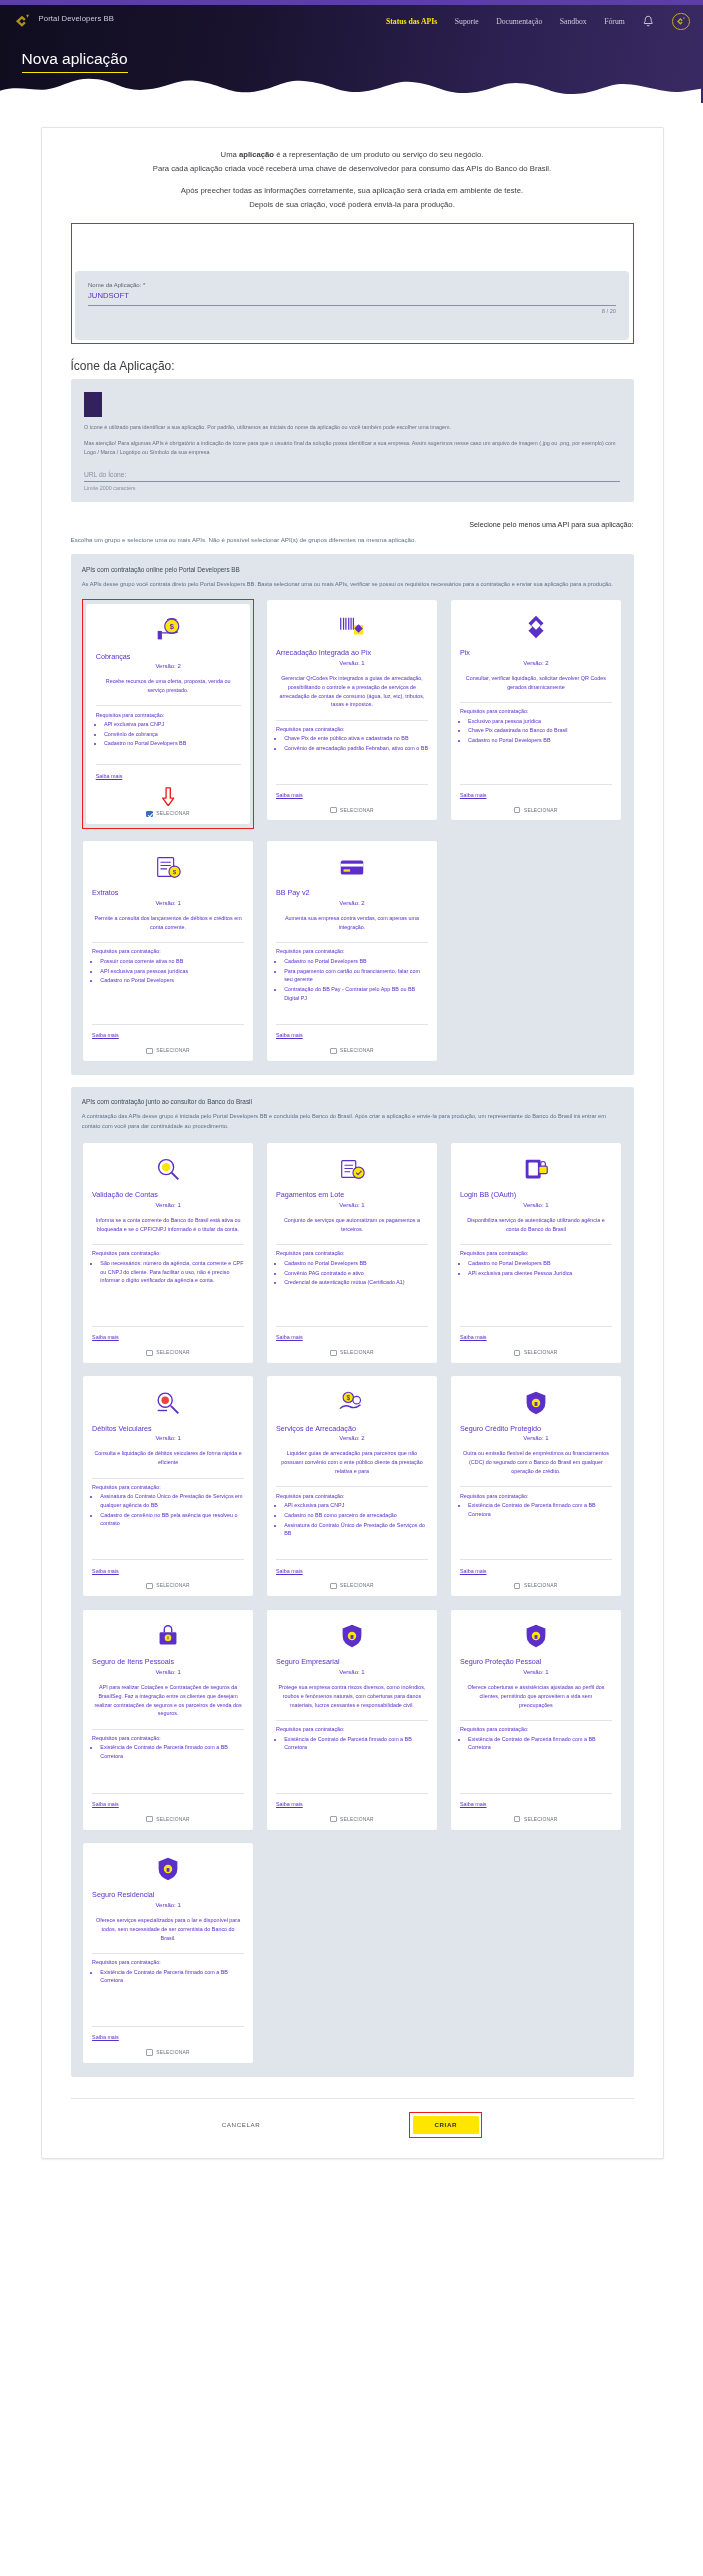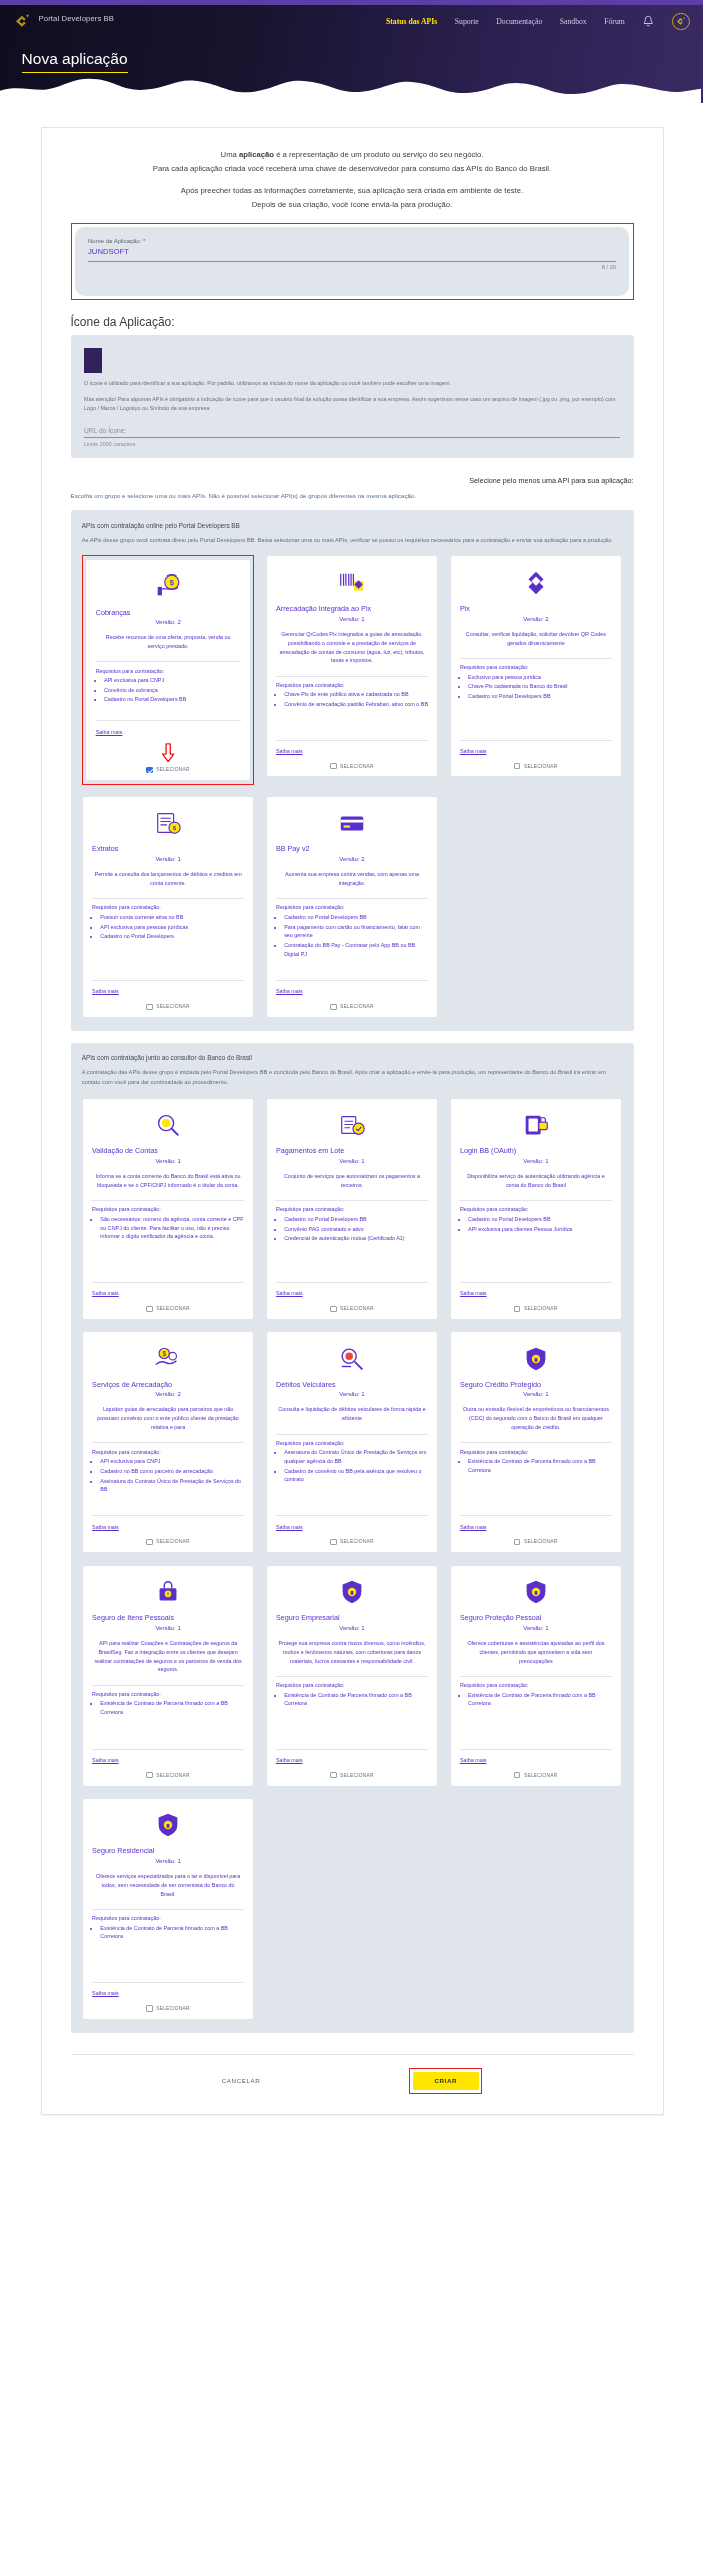--- a/index.html
+++ b/index.html
@@ -56,22 +56,23 @@
     padding:20.6px 29px 17.5px 29px;
     margin-top:24px;
   }
   .intro p{font-size:7.7px;color:#3c3c43;line-height:1.75;}
   .intro p b{font-weight:700;}
   .intro .blk{margin-bottom:9.3px;text-align:center;}
 
   
   .redbox{border:1.5px solid #ef1b1b;padding:3.1px;margin-top:11.3px;}
   .form-card{
-    background:#e0e5ec;border-radius:10px;
+    background:#e0e5ec;border-radius:4px;
     padding:11.3px 13.4px 9.3px 13.4px;
+    margin-top:44px;
   }
   .field{margin-bottom:3.1px;}
   .field-label{font-size:6px;color:#5e6470;margin-bottom:2.1px;}
   .field-value{
     font-size:7.7px;color:#5b2fc9;padding:1px 0 4.6px 0;
     border-bottom:0.5px solid #8a919e;
   }
   .counter{text-align:right;font-size:5.7px;color:#7c828d;padding-top:2.1px;}
   .desc-box{position:relative;}
   .resize-grip{
@@ -203,21 +204,21 @@
 
     <div class="intro">
       <div class="blk">
         <p>
           <span>Uma </span><b>aplicação</b><span> é a representação de um produto ou serviço do seu negócio.</span>
         </p>
         <p>Para cada aplicação criada você receberá uma chave de desenvolvedor para consumo das APIs do Banco do Brasil.</p>
       </div>
       <div class="blk">
         <p>Após preecher todas as informações corretamente, sua aplicação será criada em ambiente de teste.</p>
-        <p>Depois de sua criação, você ícone enviá-la para produção.</p>
+        <p>Depois de sua criação, você poderá enviá-la para produção.</p>
       </div>
     </div>
 
     <div class="redbox">
       <div class="form-card">
         <div class="field">
           <div class="field-label">Nome da Aplicação: *</div>
           <div class="field-value">JUNDSOFT</div>
           <div class="counter">8 / 20</div>
         </div>
@@ -456,60 +457,60 @@
                 <div class="card-foot"><div class="hr"></div><span class="saiba">Saiba mais</span><div class="sel-row">
                     <span class="chk"></span>
                     <span class="sel-txt">SELECIONAR</span>
                   </div></div>
               </div>
             </div>
             <div>
               <div class="api-card">
                 <div class="api-icon">
                   <svg viewBox="0 0 64 64" width="30" height="30">
+                    <circle cx="26" cy="26" r="15" fill="none" stroke="#5b2fc9" stroke-width="3"></circle>
+                    <circle cx="26" cy="26" r="8" fill="#e8453c"></circle>
+                    <path d="M38 38 L54 54" stroke="#5b2fc9" stroke-width="4"></path>
+                    <path d="M10 48 h20" stroke="#5b2fc9" stroke-width="3"></path>
+                  </svg>
+                </div>
+                <div class="api-name">Débitos Veiculares</div>
+                <div class="api-ver">Versão: 1</div>
+                <div class="api-desc">Consulta e liquidação de débitos veiculares de forma rápida e eficiente</div>
+                <div class="hr"></div>
+                <div class="req-title">Requisitos para contratação:</div>
+                <ul class="req-list">
+                  <li>Assinatura do Contrato Único de Prestação de Serviços em qualquer agência do BB</li>
+                  <li>Cadastro de convênio no BB pela asência que resolveu o contrato</li>
+                </ul>
+                <div class="card-foot"><div class="hr"></div><span class="saiba">Saiba mais</span><div class="sel-row">
+                    <span class="chk"></span>
+                    <span class="sel-txt">SELECIONAR</span>
+                  </div></div>
+              </div>
+            </div>
+            <div>
+              <div class="api-card">
+                <div class="api-icon">
+                  <svg viewBox="0 0 64 64" width="30" height="30">
                     <path d="M6 44 q10 -10 22 -4 q10 5 22 -4" stroke="#5b2fc9" stroke-width="3" fill="none"></path>
                     <circle cx="24" cy="20" r="11" fill="#ffe600" stroke="#5b2fc9" stroke-width="2.5"></circle>
                     <text x="24" y="26" font-size="14" text-anchor="middle" fill="#5b2fc9" font-family="sans-serif" font-weight="bold">$</text>
                     <circle cx="42" cy="26" r="8" fill="#fff" stroke="#5b2fc9" stroke-width="2.5"></circle>
                   </svg>
                 </div>
                 <div class="api-name">Serviços de Arrecadação</div>
                 <div class="api-ver">Versão: 2</div>
                 <div class="api-desc">Liquidez guias de arrecadação para parceiros que não possuam convênio com o ente público cliente da prestação relativa e para</div>
                 <div class="hr"></div>
                 <div class="req-title">Requisitos para contratação:</div>
                 <ul class="req-list">
                   <li>API exclusiva para CNPJ</li>
                   <li>Cadastro no BB como parceiro de arrecadação</li>
                   <li>Assinatura do Contrato Único de Prestação de Serviços do BB</li>
-                </ul>
-                <div class="card-foot"><div class="hr"></div><span class="saiba">Saiba mais</span><div class="sel-row">
-                    <span class="chk"></span>
-                    <span class="sel-txt">SELECIONAR</span>
-                  </div></div>
-              </div>
-            </div>
-            <div>
-              <div class="api-card">
-                <div class="api-icon">
-                  <svg viewBox="0 0 64 64" width="30" height="30">
-                    <circle cx="26" cy="26" r="15" fill="none" stroke="#5b2fc9" stroke-width="3"></circle>
-                    <circle cx="26" cy="26" r="8" fill="#e8453c"></circle>
-                    <path d="M38 38 L54 54" stroke="#5b2fc9" stroke-width="4"></path>
-                    <path d="M10 48 h20" stroke="#5b2fc9" stroke-width="3"></path>
-                  </svg>
-                </div>
-                <div class="api-name">Débitos Veiculares</div>
-                <div class="api-ver">Versão: 1</div>
-                <div class="api-desc">Consulta e liquidação de débitos veiculares de forma rápida e eficiente</div>
-                <div class="hr"></div>
-                <div class="req-title">Requisitos para contratação:</div>
-                <ul class="req-list">
-                  <li>Assinatura do Contrato Único de Prestação de Serviços em qualquer agência do BB</li>
-                  <li>Cadastro de convênio no BB pela asência que resolveu o contrato</li>
                 </ul>
                 <div class="card-foot"><div class="hr"></div><span class="saiba">Saiba mais</span><div class="sel-row">
                     <span class="chk"></span>
                     <span class="sel-txt">SELECIONAR</span>
                   </div></div>
               </div>
             </div>
             <div>
               <div class="api-card">
                 <div class="api-icon">

